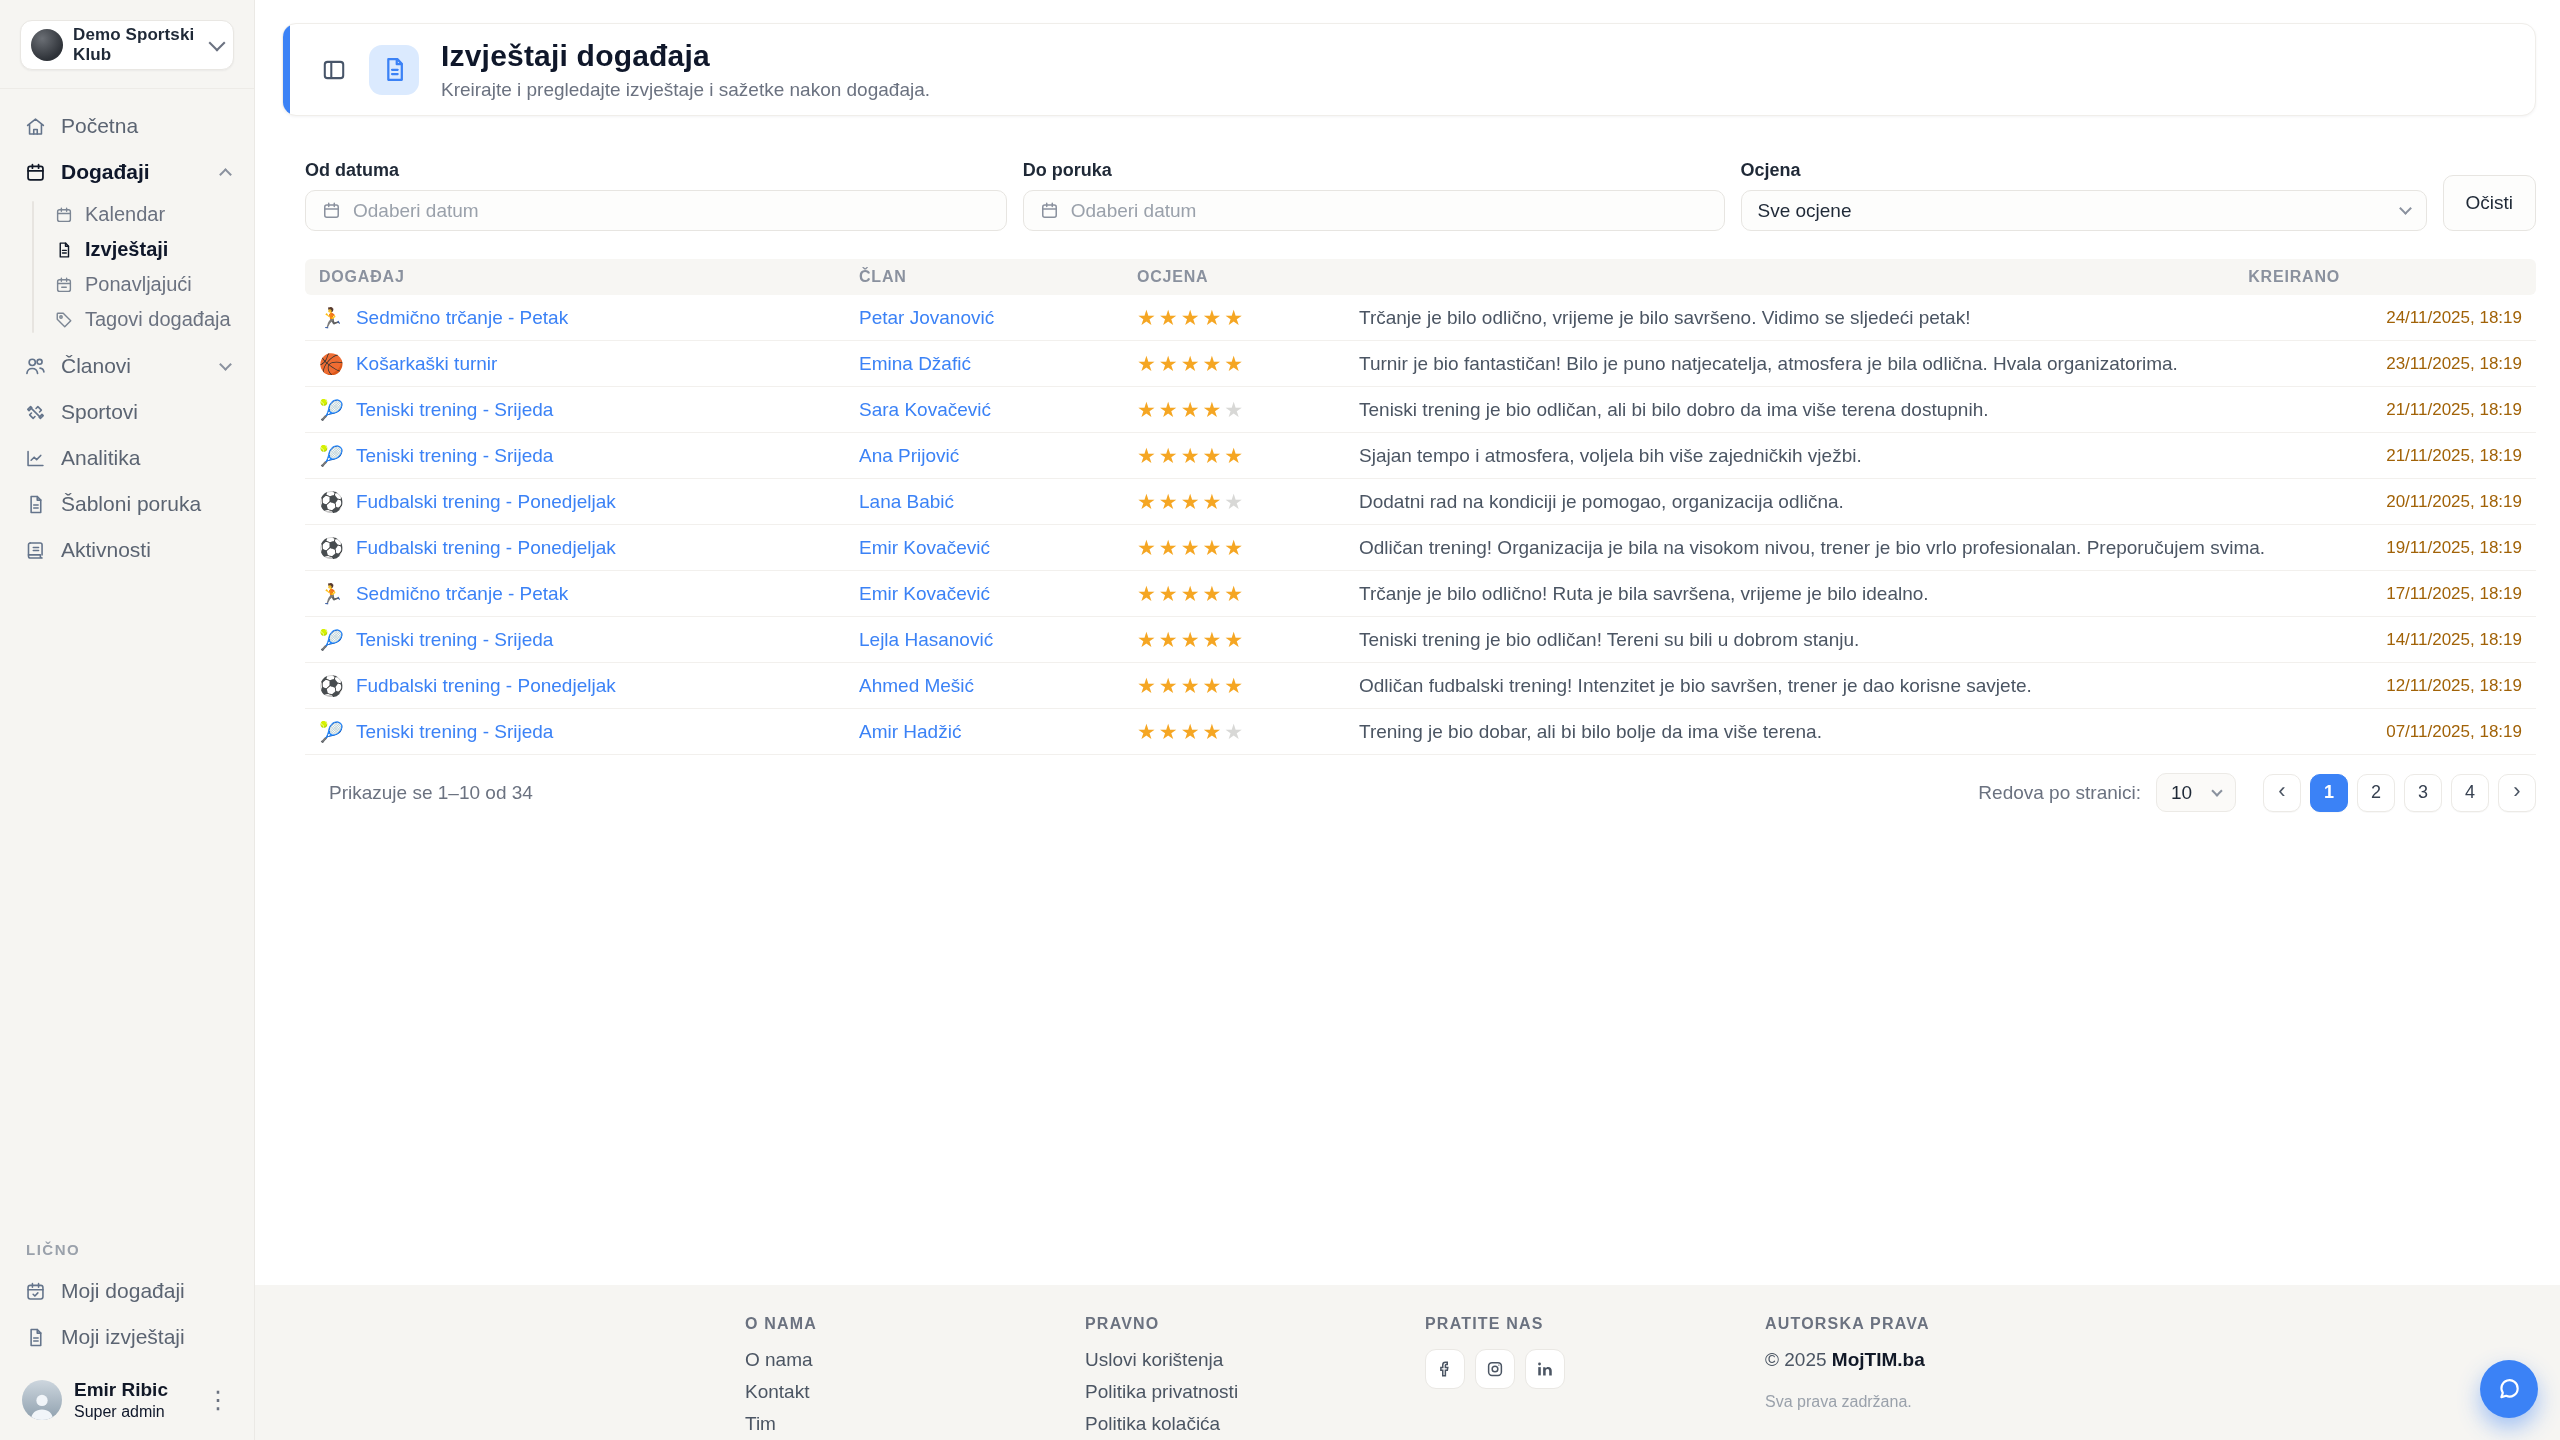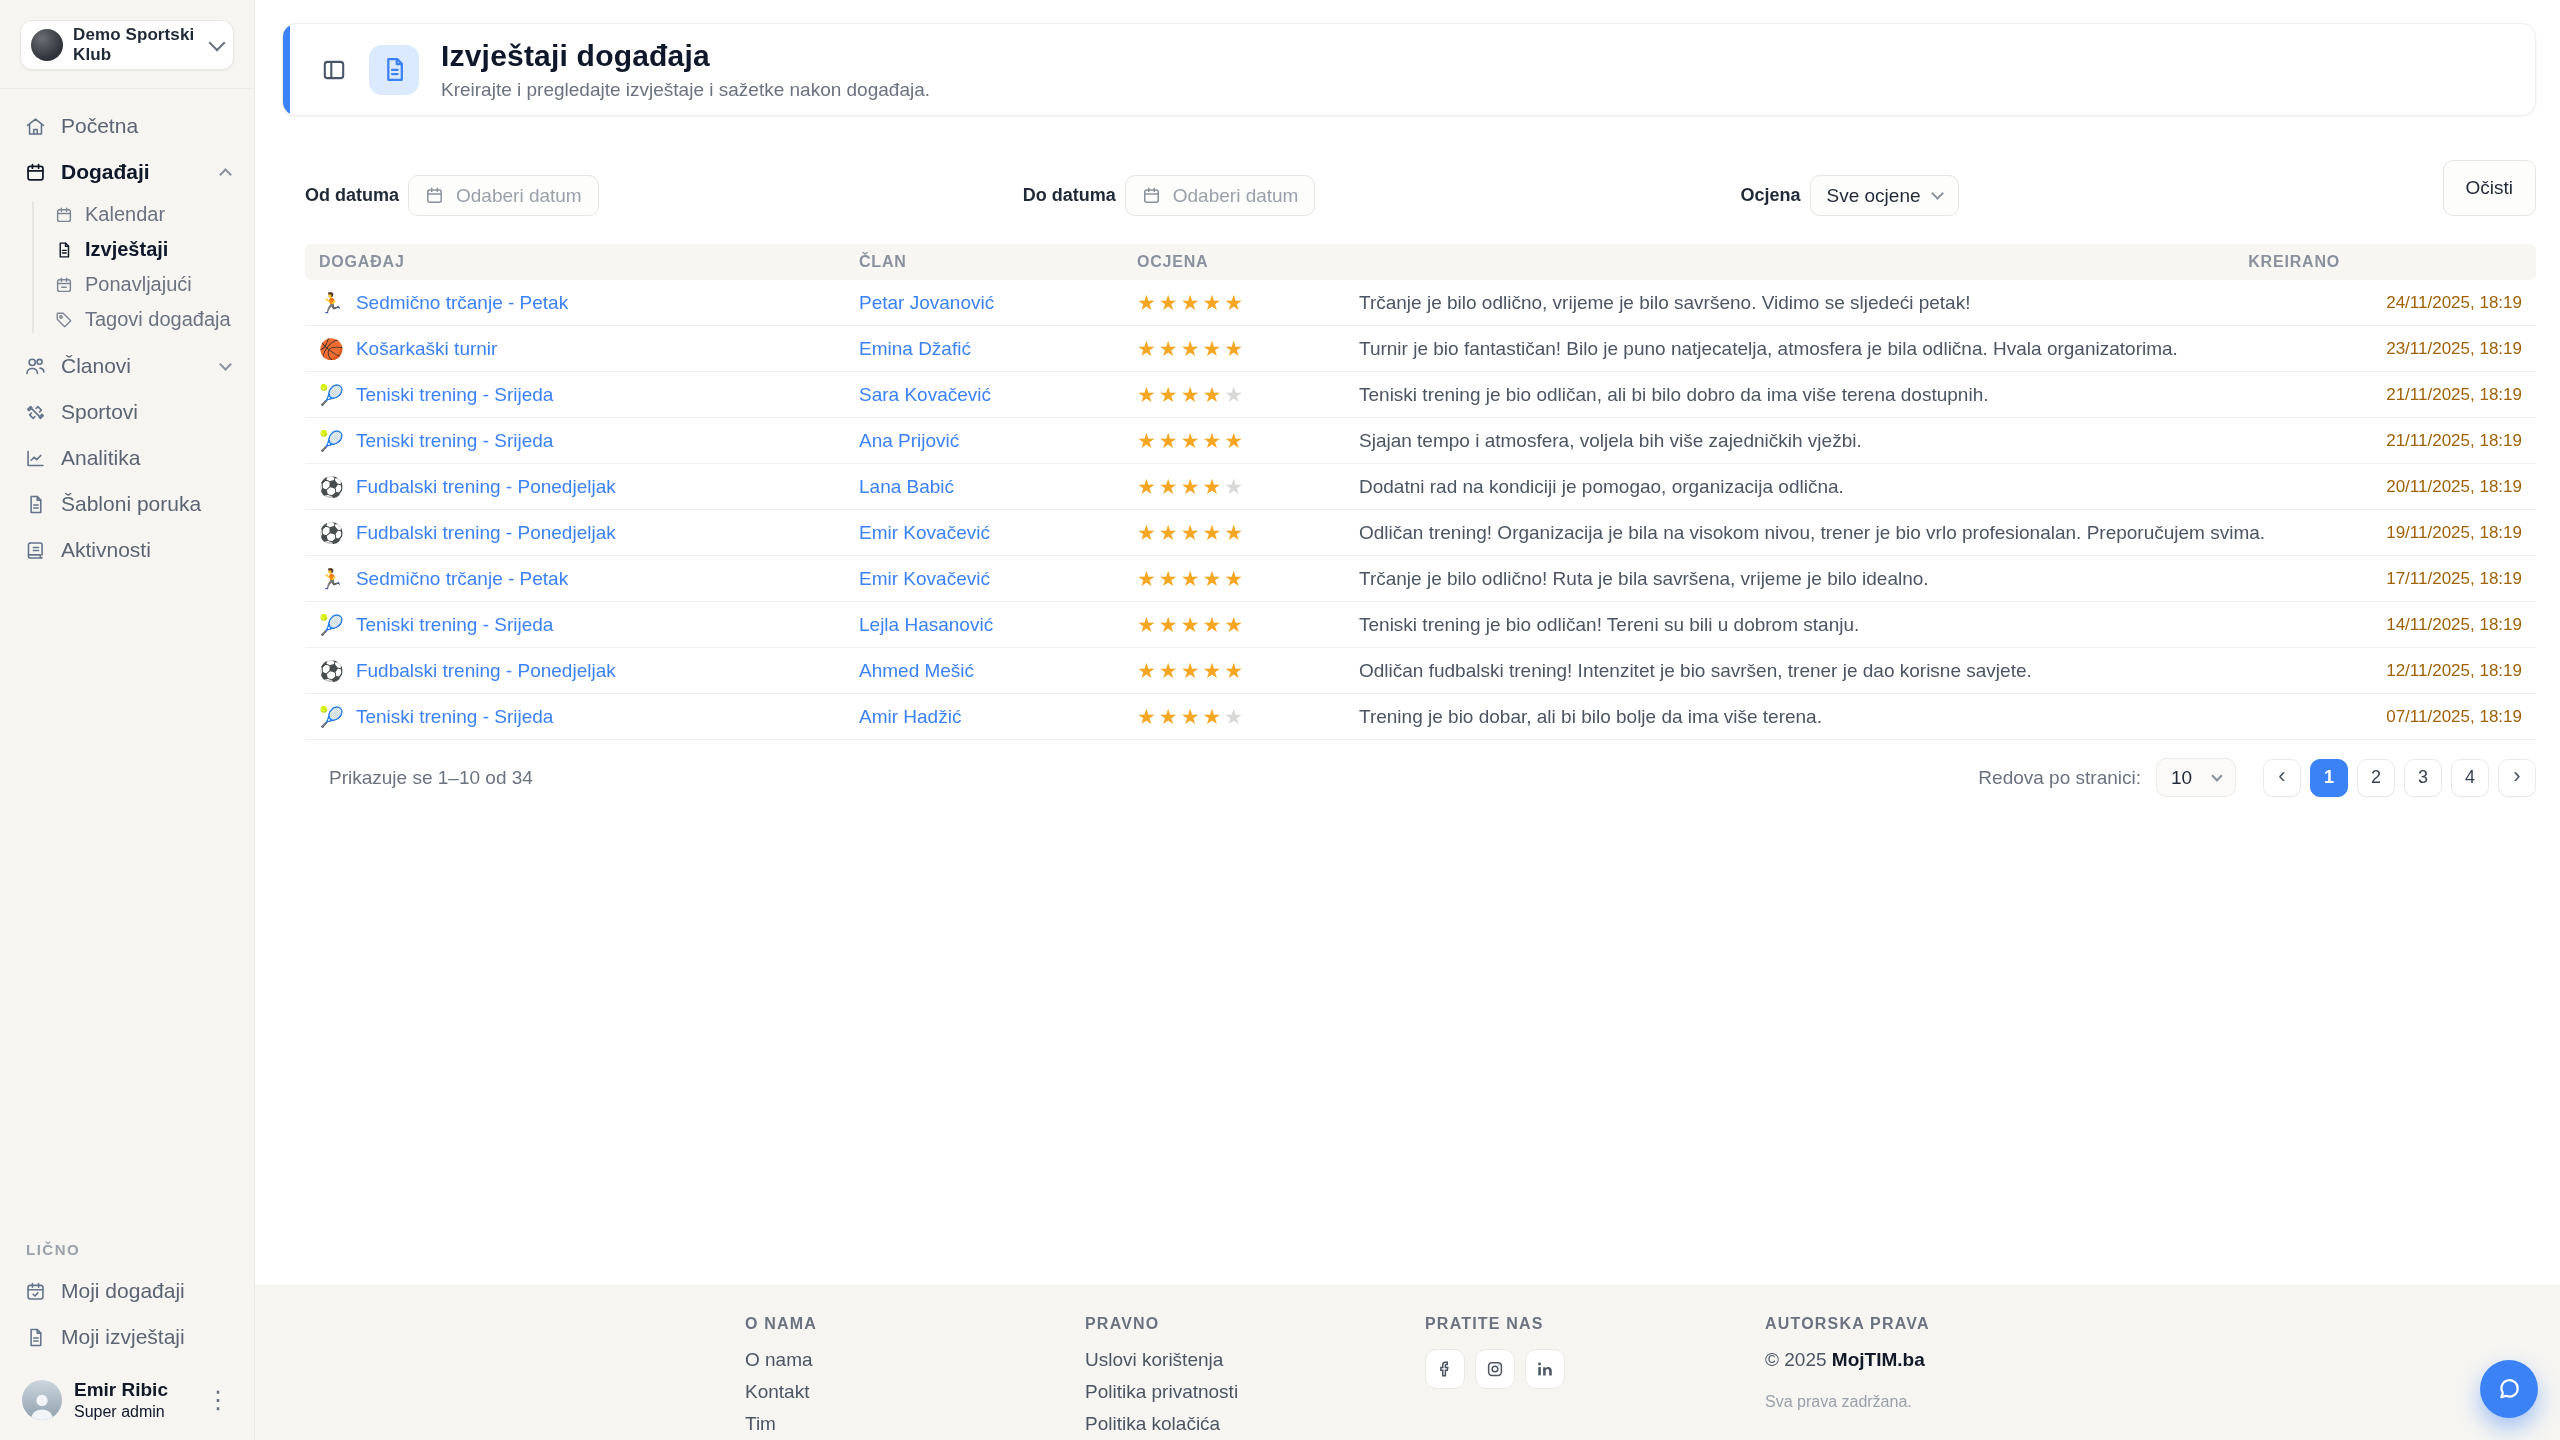--- a/index.html
+++ b/index.html
@@ -42,21 +42,21 @@
   .header-card { position:relative; background:#ffffff; border:1px solid #f0eeea; border-radius:14px; height:93px; display:flex; align-items:center; gap:22px; padding:0 30px 0 38px; box-shadow:0 1px 3px rgba(16,24,40,.05); overflow:hidden; }
   .header-card::before { content:""; position:absolute; left:0; top:0; bottom:0; width:7px; background:#3b82f6; }
   .panel-toggle { color:#475569; display:flex; cursor:pointer; }
   .doc-badge { width:50px; height:50px; border-radius:13px; background:#dbeafe; display:flex; align-items:center; justify-content:center; color:#3b82f6; }
   .title-wrap { line-height:1.2; }
   .page-title { font-size:30px; font-weight:700; color:#0f172a; letter-spacing:.2px; }
   .page-subtitle { font-size:19px; color:#6b7280; margin-top:5px; }
 
   .content { margin-left:23px; margin-right:0; }
   .filters { display:flex; align-items:flex-end; gap:16px; margin-top:44px; }
-  .fcol { display:flex; flex-direction:row; gap:9px; flex:1 1 0;align-items:center; }
+  .fcol { display:flex; flex-direction:column; gap:9px; flex:1 1 0; }
   .fcol.rating { flex:0 0 686px; }
   .flabel { font-size:18px; color:#1f2937; font-weight:600; }
   .finput { height:41px; border:1px solid #e7e5e1; border-radius:10px; background:#fdfdfc; display:flex; align-items:center; gap:12px; padding:0 16px; cursor:pointer; }
   .finput .ph { font-size:19px; color:#9aa1ab; }
   .finput .val { font-size:19px; color:#1f2937; flex:1; }
   .finput .cal { color:#8a919e; display:flex; }
   .clear-btn { height:56px; border:1px solid #e7e5e1; border-radius:10px; background:#fdfdfc; font-size:19px; color:#1f2937; padding:0 22px; cursor:pointer; font-family:inherit; }
 
   
   .table { margin-top:28px; }
@@ -300,21 +300,21 @@
           <span class="cal">
             <svg width="19" height="19" viewBox="0 0 24 24" fill="none" stroke="currentColor" stroke-width="1.9" stroke-linecap="round">
                 <rect x="3.5" y="5" width="17" height="15.5" rx="2.5"></rect>
                 <path d="M3.5 10h17M8.5 3v4M15.5 3v4"></path>
               </svg>
           </span>
           <span class="ph">Odaberi datum</span>
         </div>
       </div>
       <div class="fcol">
-        <span class="flabel">Do datuma</span>
+        <span class="flabel">Do poruka</span>
         <div class="finput">
           <span class="cal">
             <svg width="19" height="19" viewBox="0 0 24 24" fill="none" stroke="currentColor" stroke-width="1.9" stroke-linecap="round">
                 <rect x="3.5" y="5" width="17" height="15.5" rx="2.5"></rect>
                 <path d="M3.5 10h17M8.5 3v4M15.5 3v4"></path>
               </svg>
           </span>
           <span class="ph">Odaberi datum</span>
         </div>
       </div>

